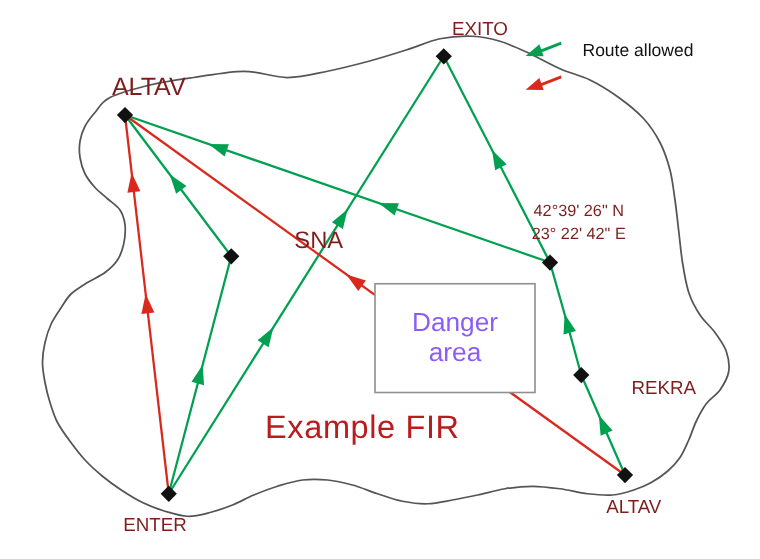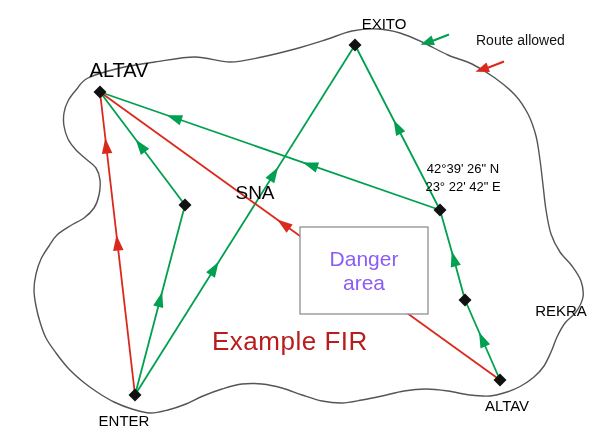--- a/index.html
+++ b/index.html
@@ -4,29 +4,29 @@
 <style>
   html,body{margin:0;padding:0;background:#ffffff;}
   .canvas{
     position:relative;width:608px;height:447px;background:#ffffff;overflow:hidden;
     font-family:"Liberation Sans",sans-serif;color:#111111;
   }
   #diagram-svg{position:absolute;left:0;top:0;}
   #labels{position:absolute;left:0;top:0;width:100%;height:100%;pointer-events:none;}
   .node-label{
     position:absolute;transform:translateX(-50%);
-    white-space:nowrap;text-align:center;line-height:1.35;color:#000000;
+    white-space:nowrap;text-align:center;line-height:1.35;color:#7f1d1d;
   }
   .danger-label{
     position:absolute;display:flex;flex-direction:column;align-items:center;justify-content:center;
     font-size:21px;line-height:1.12;color:#8b5cf6;
   }
   .fir-label{position:absolute;font-size:26px;color:#b91c1c;letter-spacing:0.5px;}
   .legend{position:absolute;left:414px;top:31px;display:flex;flex-direction:column;gap:9px;}
-  .legend-row{display:flex;align-items:center;gap:22px;justify-content:center;}
+  .legend-row{display:flex;align-items:center;gap:12px;}
   .legend-arrow{width:40px;height:18px;flex:0 0 auto;}
   .legend-label{font-size:14px;color:#111;}
 </style>
 </head>
 <body>
 
 <div class="canvas">
   <svg id="diagram-svg" width="608" height="447" viewBox="0 0 608 447">
       <path d="M 88,78 C 95.3,74.3 108.8,70.7 120,68 C 131.2,65.3 142.5,63.8 155,62 C 167.5,60.2 182.5,57.0 195,57 C 207.5,57.0 218.8,62.0 230,62 C 241.2,62.0 251.2,59.2 262,57 C 272.8,54.8 284.5,51.8 295,49 C 305.5,46.2 315.5,43.0 325,40 C 334.5,37.0 343.2,32.8 352,31 C 360.8,29.2 370.0,28.7 378,29 C 386.0,29.3 392.7,30.8 400,33 C 407.3,35.2 414.0,38.3 422,42 C 430.0,45.7 439.7,51.3 448,55 C 456.3,58.7 464.2,60.2 472,64 C 479.8,67.8 487.8,72.8 495,78 C 502.2,83.2 509.5,89.0 515,95 C 520.5,101.0 524.5,107.2 528,114 C 531.5,120.8 534.0,128.3 536,136 C 538.0,143.7 538.8,151.8 540,160 C 541.2,168.2 542.0,176.7 543,185 C 544.0,193.3 544.7,201.8 546,210 C 547.3,218.2 548.7,227.0 551,234 C 553.3,241.0 556.5,246.7 560,252 C 563.5,257.3 568.5,261.2 572,266 C 575.5,270.8 579.2,275.8 581,281 C 582.8,286.2 583.8,291.8 583,297 C 582.2,302.2 579.0,307.7 576,312 C 573.0,316.3 568.2,318.8 565,323 C 561.8,327.2 559.3,332.2 557,337 C 554.7,341.8 553.2,347.2 551,352 C 548.8,356.8 546.8,361.8 544,366 C 541.2,370.2 537.8,373.7 534,377 C 530.2,380.3 525.5,383.5 521,386 C 516.5,388.5 512.2,390.3 507,392 C 501.8,393.7 496.2,395.5 490,396 C 483.8,396.5 477.0,395.8 470,395 C 463.0,394.2 455.3,392.0 448,391 C 440.7,390.0 433.3,389.0 426,389 C 418.7,389.0 411.3,389.8 404,391 C 396.7,392.2 389.0,394.5 382,396 C 375.0,397.5 368.7,398.8 362,400 C 355.3,401.2 348.7,402.8 342,403 C 335.3,403.2 328.7,402.3 322,401 C 315.3,399.7 308.7,397.2 302,395 C 295.3,392.8 288.7,389.8 282,388 C 275.3,386.2 268.7,384.7 262,384 C 255.3,383.3 248.7,383.2 242,384 C 235.3,384.8 228.5,387.0 222,389 C 215.5,391.0 209.0,393.5 203,396 C 197.0,398.5 191.8,401.7 186,404 C 180.2,406.3 174.0,408.5 168,410 C 162.0,411.5 156.0,413.2 150,413 C 144.0,412.8 138.0,410.8 132,409 C 126.0,407.2 119.8,404.8 114,402 C 108.2,399.2 102.3,395.5 97,392 C 91.7,388.5 86.8,385.0 82,381 C 77.2,377.0 72.3,372.7 68,368 C 63.7,363.3 59.7,358.0 56,353 C 52.3,348.0 48.7,343.2 46,338 C 43.3,332.8 41.7,327.3 40,322 C 38.3,316.7 37.0,311.3 36,306 C 35.0,300.7 34.0,295.3 34,290 C 34.0,284.7 34.8,279.2 36,274 C 37.2,268.8 38.8,263.7 41,259 C 43.2,254.3 46.3,250.0 49,246 C 51.7,242.0 53.5,238.3 57,235 C 60.5,231.7 65.5,228.8 70,226 C 74.5,223.2 80.0,221.0 84,218 C 88.0,215.0 91.5,211.8 94,208 C 96.5,204.2 98.0,199.7 99,195 C 100.0,190.3 100.5,184.5 100,180 C 99.5,175.5 98.3,171.5 96,168 C 93.7,164.5 89.3,162.0 86,159 C 82.7,156.0 79.0,153.3 76,150 C 73.0,146.7 70.0,143.0 68,139 C 66.0,135.0 64.7,130.3 64,126 C 63.3,121.7 63.3,117.2 64,113 C 64.7,108.8 66.0,104.8 68,101 C 70.0,97.2 72.7,93.8 76,90 C 79.3,86.2 80.7,81.7 88,78 Z" fill="none" stroke="#555555" stroke-width="1.4" stroke-linejoin="round"></path>
       <path d="M 135,395 L 355,45" fill="none" stroke="#00a050" stroke-width="1.8"></path>
@@ -61,21 +61,21 @@
     </svg>
 
   <div id="labels">
       <div class="node-label" style="left: 384px; top: 14px; font-size: 15px;">EXITO</div>
       <div class="node-label" style="left: 119px; top: 57px; font-size: 20px;">ALTAV</div>
       <div class="node-label" style="left: 207px; top: 180px; font-size: 19px; margin-left: 48px;">SNA</div>
       <div class="node-label" style="left: 463px; top: 160px; font-size: 13px;">
         <div>42°39' 26" N</div>
         <div>23° 22' 42" E</div>
       </div>
-      <div class="node-label" style="left: 561px; top: 301px; font-size: 15px;">REKRA</div>
+      <div class="node-label" style="left: 531px; top: 301px; font-size: 15px;">REKRA</div>
       <div class="node-label" style="left: 507px; top: 396px; font-size: 15px;">ALTAV</div>
       <div class="node-label" style="left: 124px; top: 411px; font-size: 15px;">ENTER</div>
       <div class="danger-label" style="left: 300px; top: 227px; width: 128px; height: 87px;">
         <div>Danger</div>
         <div>area</div>
       </div>
       <div class="fir-label" style="left: 212px; top: 326px;">Example FIR</div>
     </div>
 
   <div class="legend">

